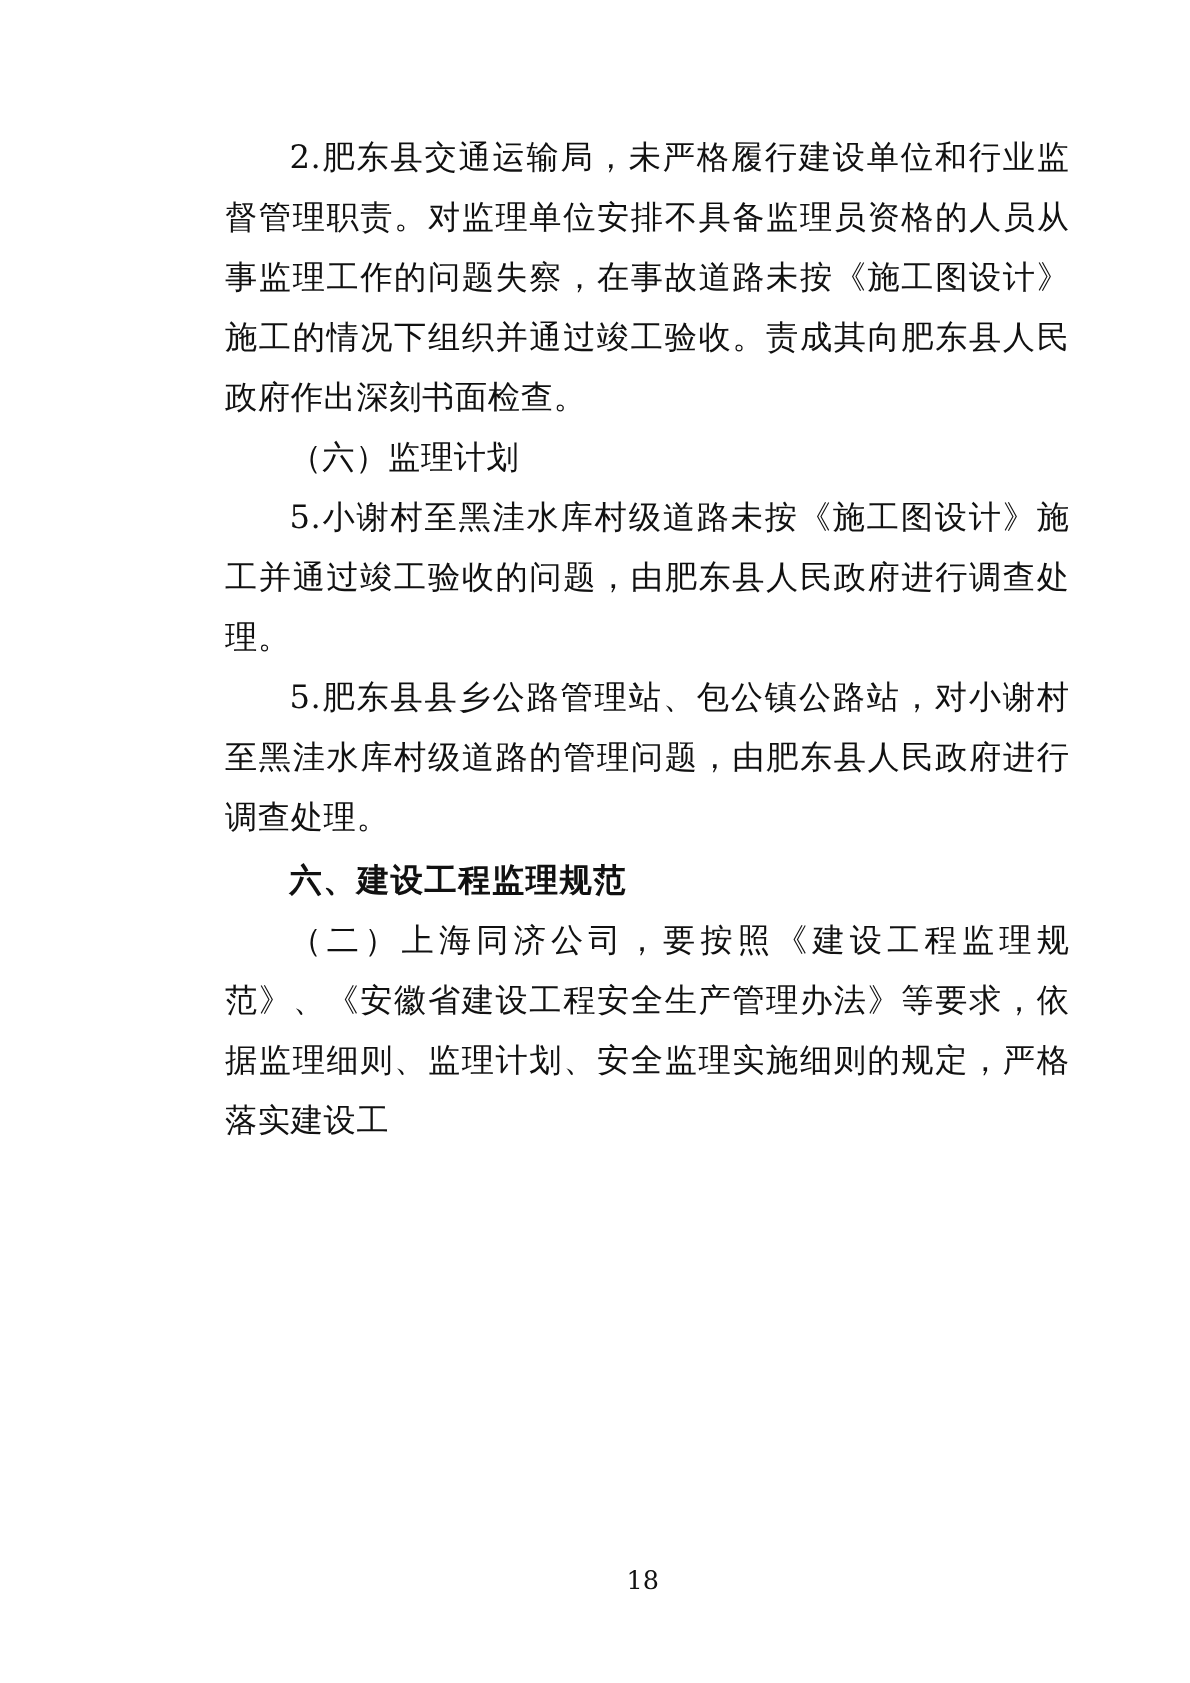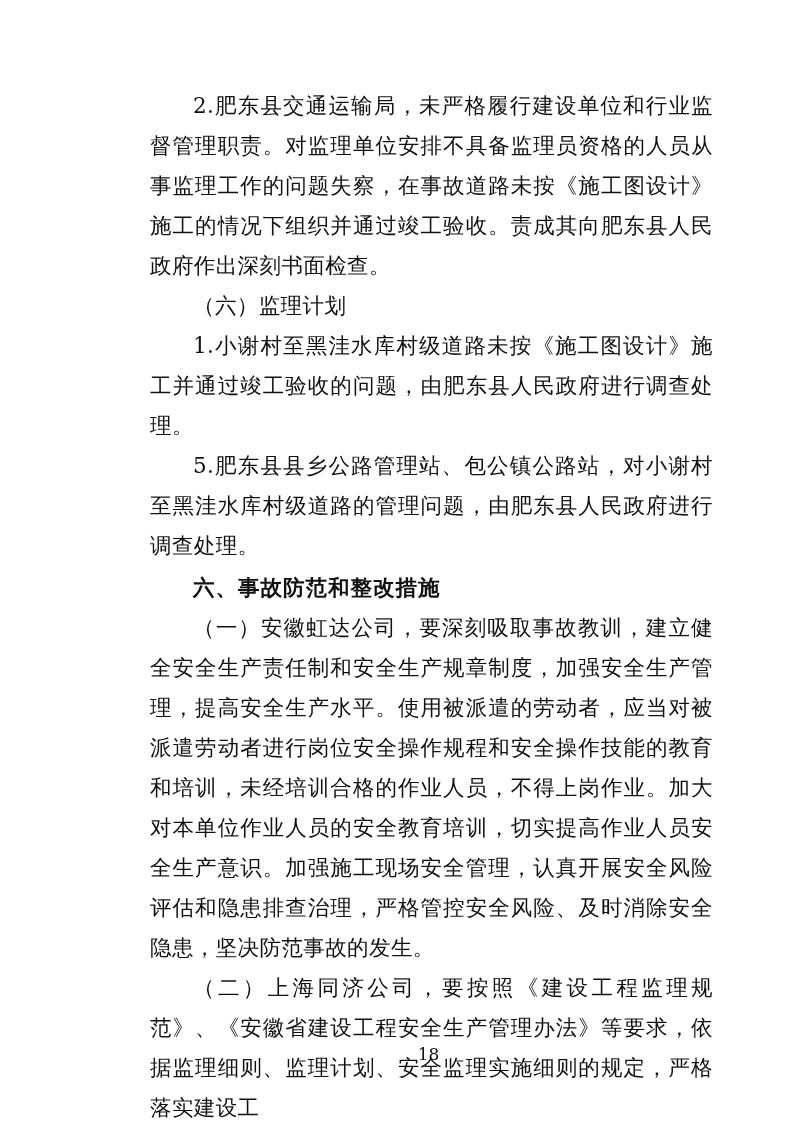--- a/index.html
+++ b/index.html
@@ -61,28 +61,27 @@
 </head>
 <body>
 
 <div class="page">
   <div class="doc-body">
 
     <p class="para">2.肥东县交通运输局，未严格履行建设单位和行业监督管理职责。对监理单位安排不具备监理员资格的人员从事监理工作的问题失察，在事故道路未按《施工图设计》施工的情况下组织并通过竣工验收。责成其向肥东县人民政府作出深刻书面检查。</p>
 
     <p class="para">（六）监理计划</p>
 
-    <p class="para">1.小谢村至黑洼水库村级道路未按《施工图设计》施工并通过竣工验收的问题，由肥东县人民政府进行调查处理。</p>
+    <p class="para">5.小谢村至黑洼水库村级道路未按《施工图设计》施工并通过竣工验收的问题，由肥东县人民政府进行调查处理。</p>
 
     <p class="para">5.肥东县县乡公路管理站、包公镇公路站，对小谢村至黑洼水库村级道路的管理问题，由肥东县人民政府进行调查处理。</p>
 
     <div class="spacer-sm"></div>
 
-    <p class="heading">六、事故防范和整改措施</p>
+    <p class="heading">六、建设工程监理规范</p>
 
-    <p class="para">（一）安徽虹达公司，要深刻吸取事故教训，建立健全安全生产责任制和安全生产规章制度，加强安全生产管理，提高安全生产水平。使用被派遣的劳动者，应当对被派遣劳动者进行岗位安全操作规程和安全操作技能的教育和培训，未经培训合格的作业人员，不得上岗作业。加大对本单位作业人员的安全教育培训，切实提高作业人员安全生产意识。加强施工现场安全管理，认真开展安全风险评估和隐患排查治理，严格管控安全风险、及时消除安全隐患，坚决防范事故的发生。</p>
 
     <p class="para">（二）上海同济公司，要按照《建设工程监理规范》、《安徽省建设工程安全生产管理办法》等要求，依据监理细则、监理计划、安全监理实施细则的规定，严格落实建设工</p>
 
   </div>
 
   <div class="page-number">18</div>
 </div>
 
 </body></html>

